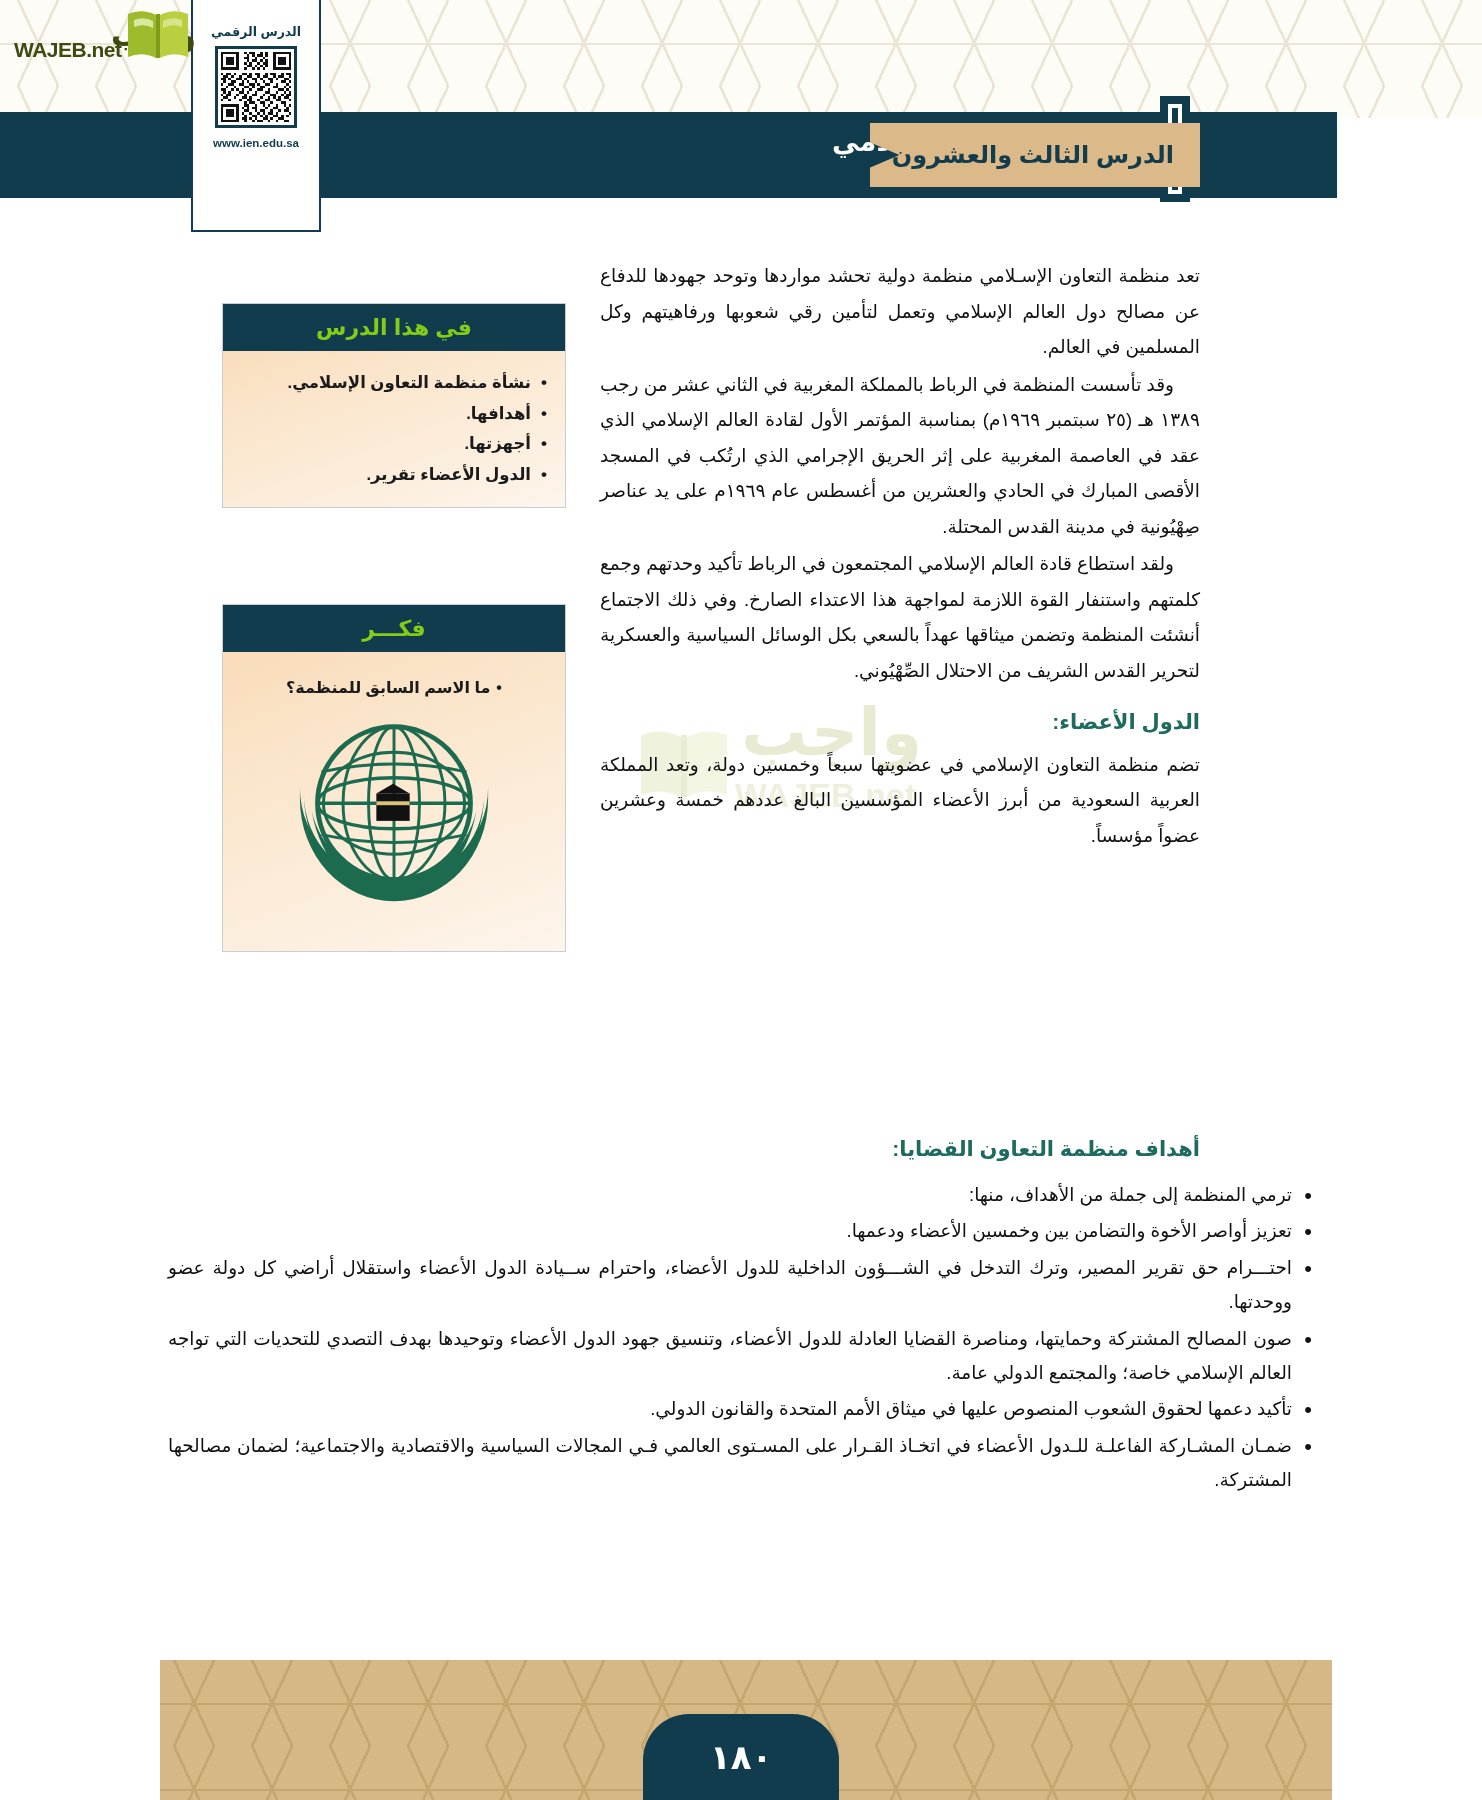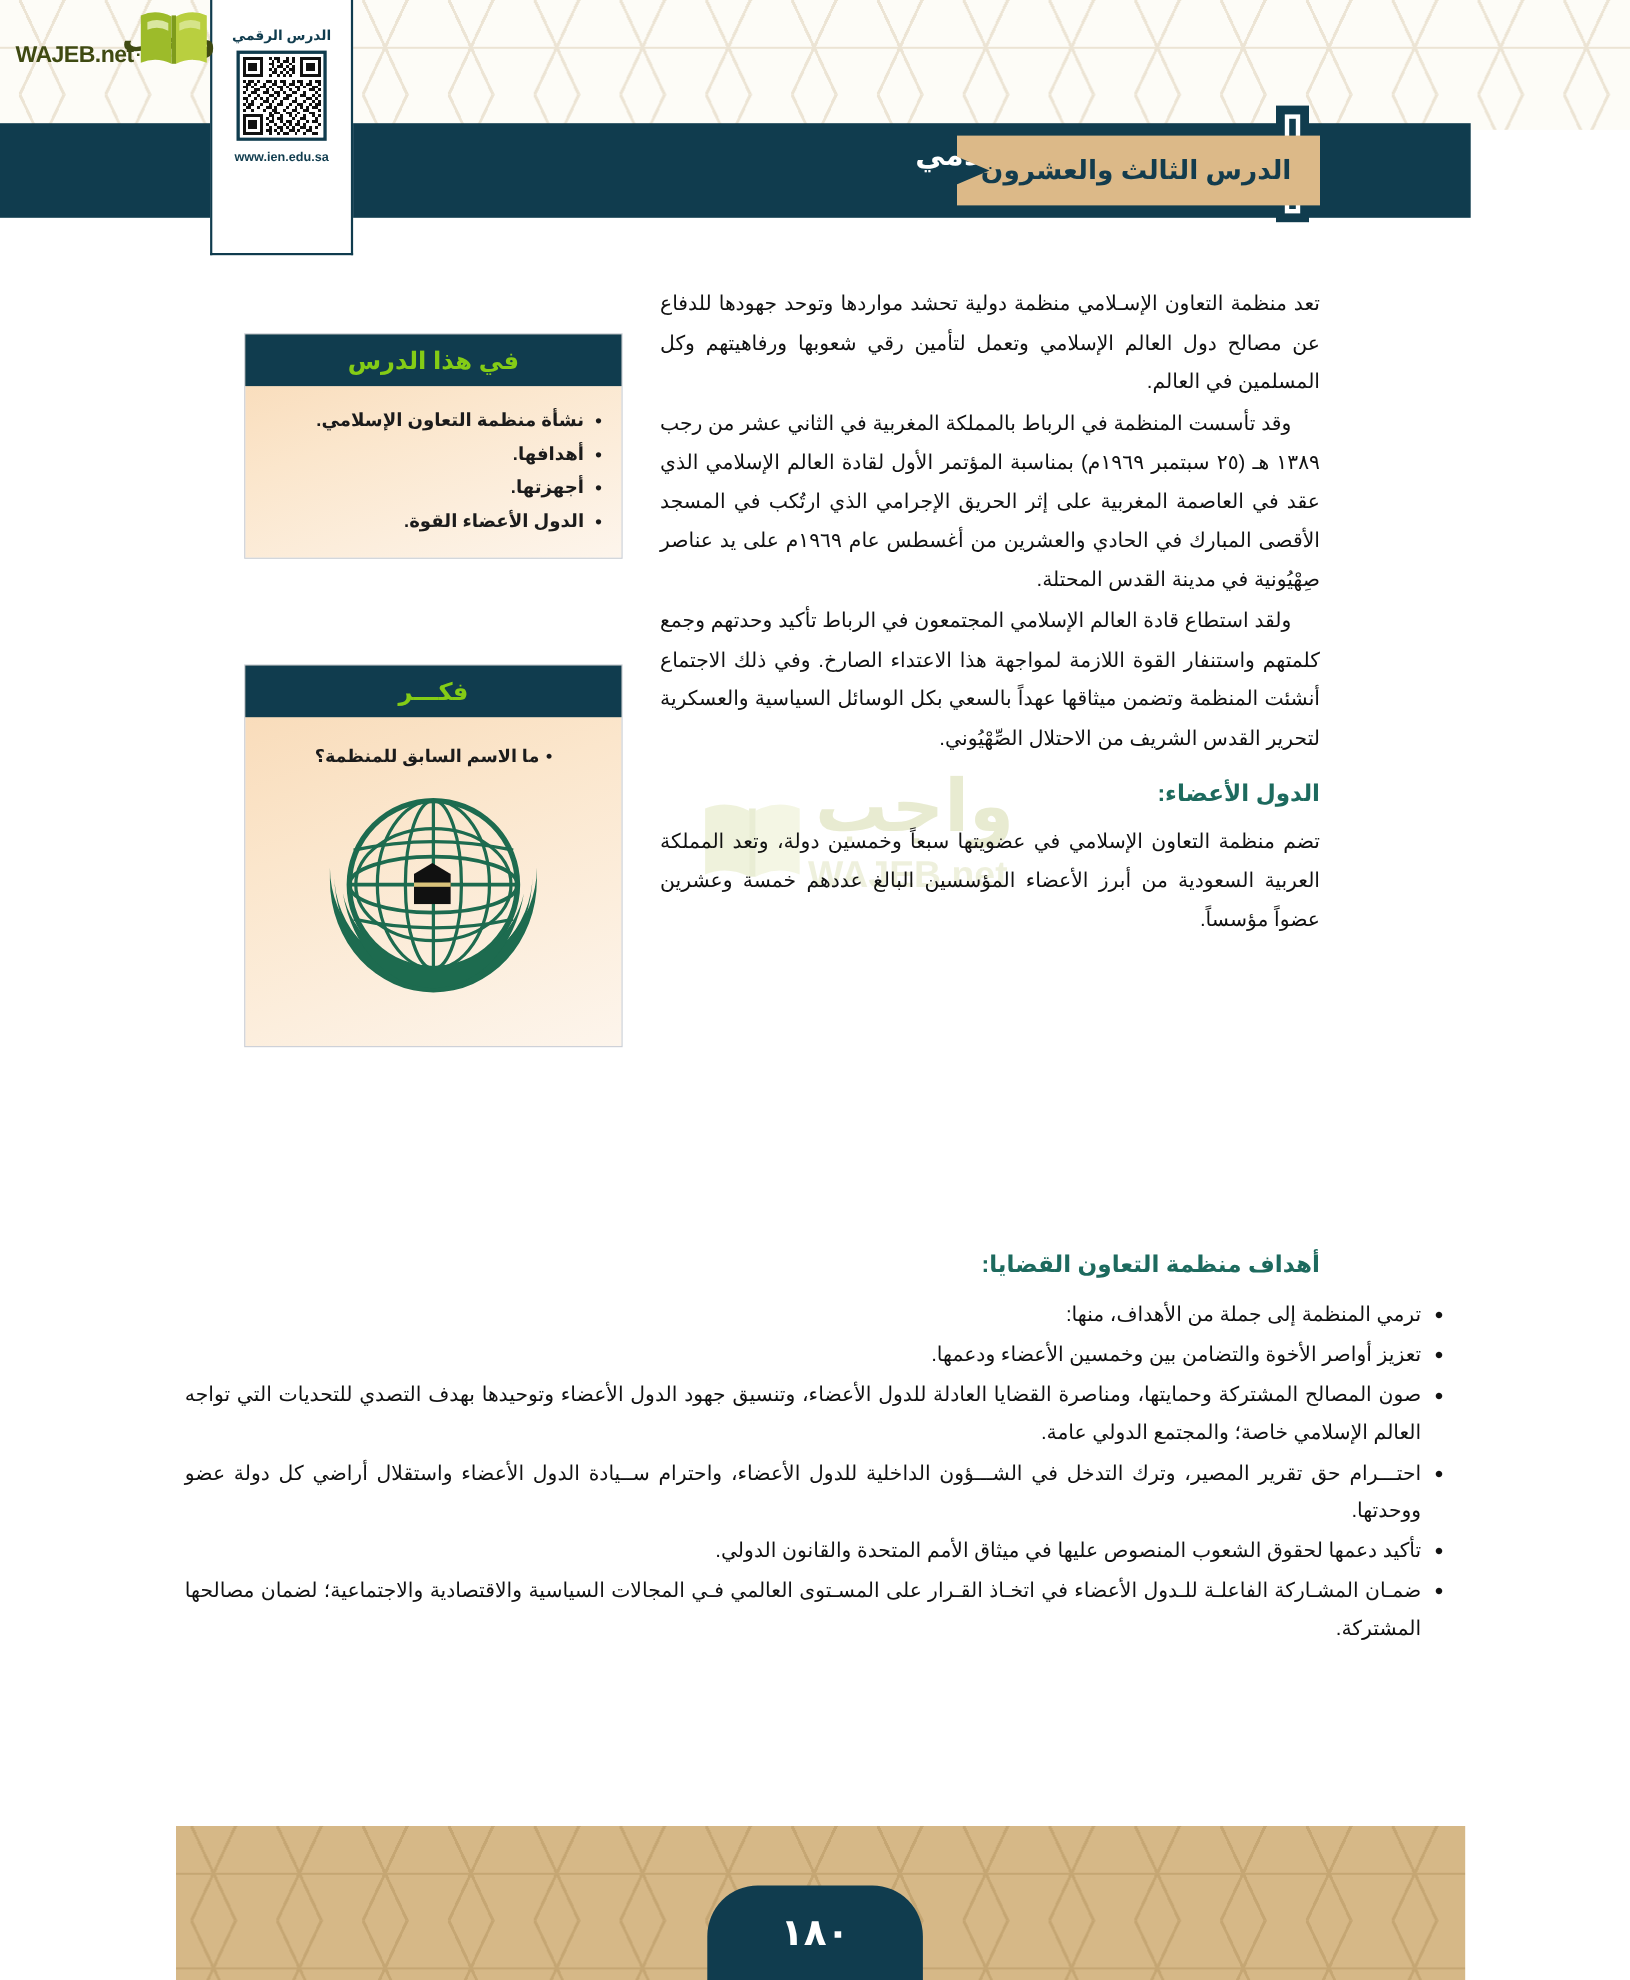--- a/index.html
+++ b/index.html
@@ -584,21 +584,21 @@
   <div id="lesson-badge">الدرس الثالث والعشرون</div>
   <div id="header-title">منظمة التعاون الإسلامي</div>
 
   <div id="box-in-lesson" class="side-box">
     <div class="side-box-head">في هذا الدرس</div>
     <div class="side-box-body">
       <ul class="side-list">
         <li>نشأة منظمة التعاون الإسلامي.</li>
         <li>أهدافها.</li>
         <li>أجهزتها.</li>
-        <li>الدول الأعضاء القوة.</li>
+        <li>الدول الأعضاء تقرير.</li>
       </ul>
     </div>
   </div>
 
   <div id="box-think" class="side-box">
     <div class="side-box-head">فكـــر</div>
     <div id="think-q">ما الاسم السابق للمنظمة؟</div>
     <div id="oic-emblem">
       <svg viewBox="0 0 220 200" width="216" height="196">
 
@@ -641,22 +641,22 @@
     <p class="indent">وقد تأسست المنظمة في الرباط بالمملكة المغربية في الثاني عشر من رجب ١٣٨٩ هـ (٢٥ سبتمبر ١٩٦٩م) بمناسبة المؤتمر الأول لقادة العالم الإسلامي الذي عقد في العاصمة المغربية على إثر الحريق الإجرامي الذي ارتُكب في المسجد الأقصى المبارك في الحادي والعشرين من أغسطس عام ١٩٦٩م على يد عناصر صِهْيُونية في مدينة القدس المحتلة.</p>
     <p class="indent">ولقد استطاع قادة العالم الإسلامي المجتمعون في الرباط تأكيد وحدتهم وجمع كلمتهم واستنفار القوة اللازمة لمواجهة هذا الاعتداء الصارخ. وفي ذلك الاجتماع أنشئت المنظمة وتضمن ميثاقها عهداً بالسعي بكل الوسائل السياسية والعسكرية لتحرير القدس الشريف من الاحتلال الصِّهْيُوني.</p>
     <h2 class="section-head">الدول الأعضاء:</h2>
     <p>تضم منظمة التعاون الإسلامي في عضويتها سبعاً وخمسين دولة، وتعد المملكة العربية السعودية من أبرز الأعضاء المؤسسين البالغ عددهم خمسة وعشرين عضواً مؤسساً.</p>
   </div>
 
   <h2 id="goals-head">أهداف منظمة التعاون القضايا:</h2>
   <ul id="goals">
     <li>ترمي المنظمة إلى جملة من الأهداف، منها:</li>
     <li>تعزيز أواصر الأخوة والتضامن بين وخمسين الأعضاء ودعمها.</li>
+    <li>احتـــرام حق تقرير المصير، وترك التدخل في الشـــؤون الداخلية للدول الأعضاء، واحترام ســيادة الدول الأعضاء واستقلال أراضي كل دولة عضو ووحدتها.</li>
     <li>صون المصالح المشتركة وحمايتها، ومناصرة القضايا العادلة للدول الأعضاء، وتنسيق جهود الدول الأعضاء وتوحيدها بهدف التصدي للتحديات التي تواجه العالم الإسلامي خاصة؛ والمجتمع الدولي عامة.</li>
-    <li>احتـــرام حق تقرير المصير، وترك التدخل في الشـــؤون الداخلية للدول الأعضاء، واحترام ســيادة الدول الأعضاء واستقلال أراضي كل دولة عضو ووحدتها.</li>
     <li>تأكيد دعمها لحقوق الشعوب المنصوص عليها في ميثاق الأمم المتحدة والقانون الدولي.</li>
     <li>ضمـان المشـاركة الفاعلـة للـدول الأعضاء في اتخـاذ القـرار على المسـتوى العالمي فـي المجالات السياسية والاقتصادية والاجتماعية؛ لضمان مصالحها المشتركة.</li>
   </ul>
 
   <div id="footer-band"></div>
   <div id="footer-white-left"></div>
   <div id="footer-white-right"></div>
   <div id="page-number">١٨٠</div>
 
 </div>

